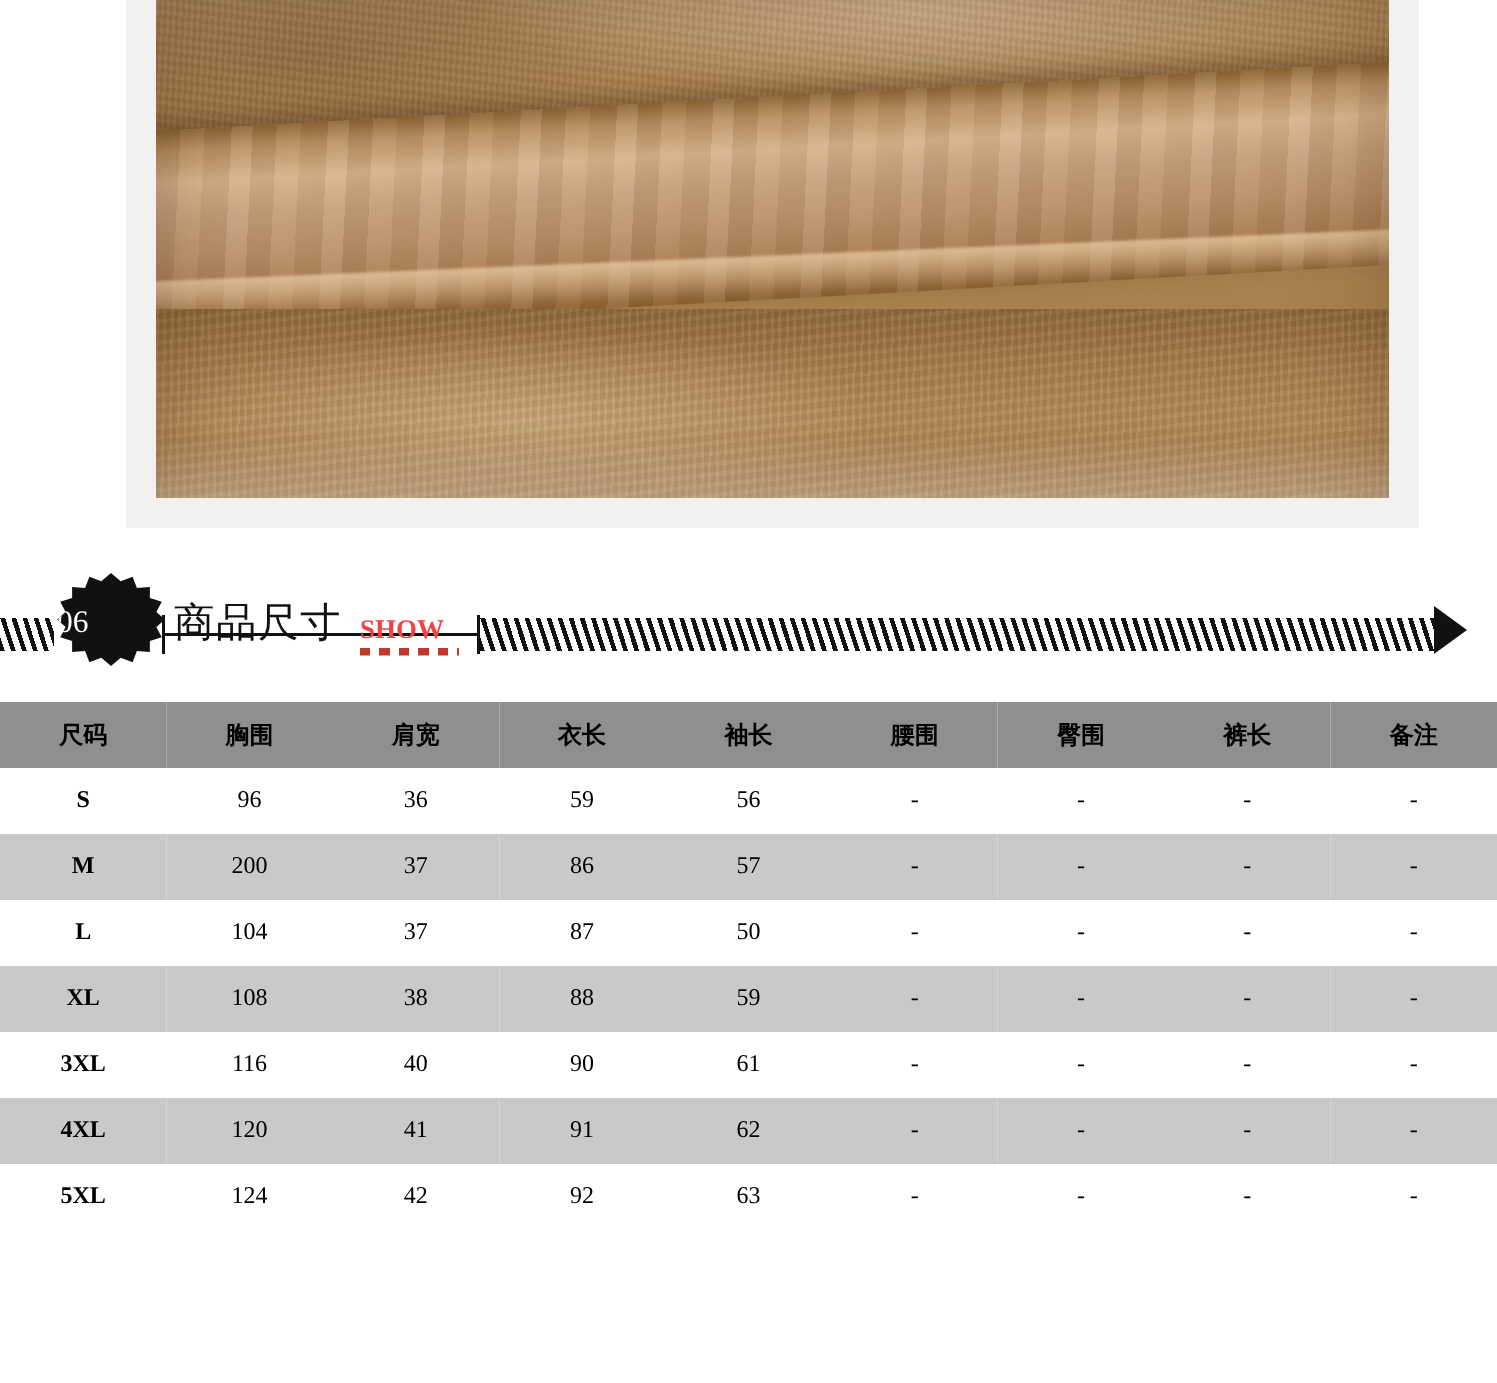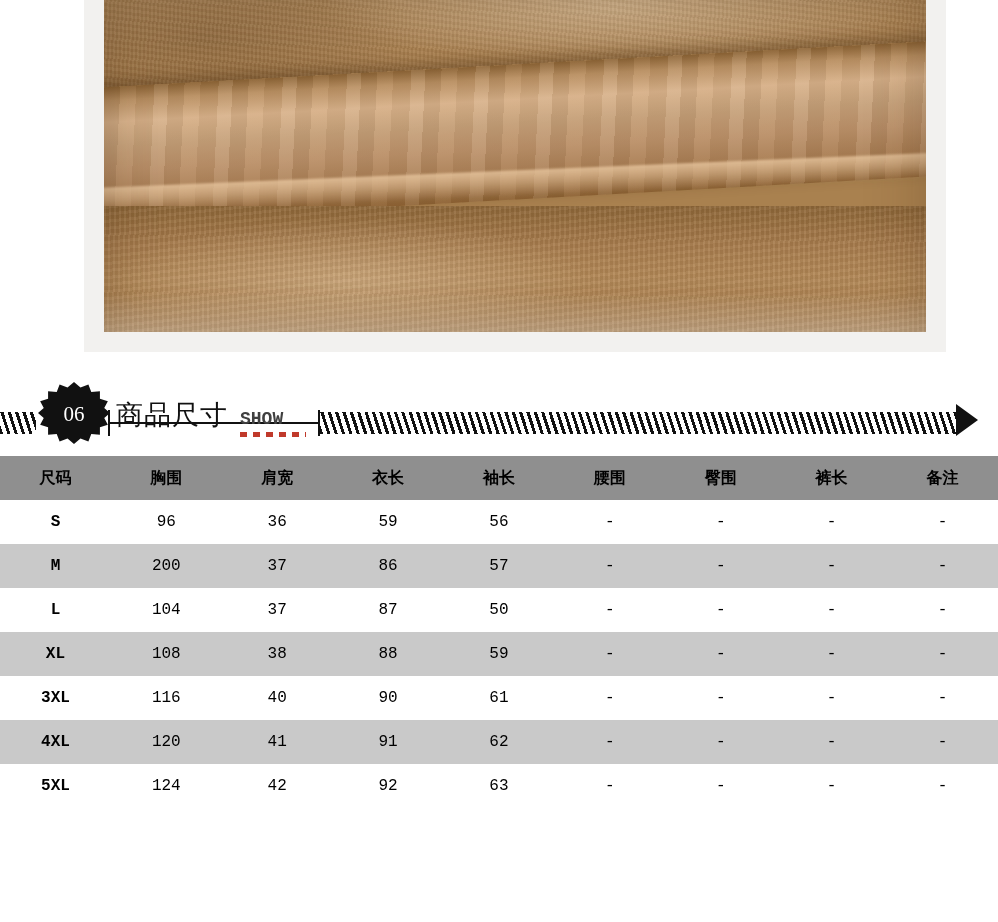--- a/index.html
+++ b/index.html
@@ -154,60 +154,61 @@
   .burst {
     position: absolute;
     left: 38px; top: 22px;
     width: 72px; height: 62px;
     background: #111;
     clip-path: polygon(
       50% 0%, 59% 9%, 70% 4%, 74% 16%, 86% 15%, 86% 27%, 97% 31%, 92% 42%,
       100% 50%, 92% 58%, 97% 69%, 86% 73%, 86% 85%, 74% 84%, 70% 96%, 59% 91%,
       50% 100%, 41% 91%, 30% 96%, 26% 84%, 14% 85%, 14% 73%, 3% 69%, 8% 58%,
       0% 50%, 8% 42%, 3% 31%, 14% 27%, 14% 15%, 26% 16%, 30% 4%, 41% 9%);
-    display:flex; align-items:center; justify-content:center;
+    display:flex; align-items:center; justify-content:flex-start;
   }
   .burst-text {
     color:#fff;
     font-family: "Liberation Serif", serif;
     font-size: 21px;
     letter-spacing: 0px;
     transform: translateY(1px);
   }
   .section-title {
     position:absolute;
     left: 116px; top: 42px;
     font-family: "Liberation Serif", serif;
     font-size: 27px;
     color: #111;
     letter-spacing: 1px;
     line-height: 1;
   }
   .section-title-en {
     position: absolute;
     left: 240px; top: 49px;
-    font-family: Liberation Mono, monospace;
+    font-family: Liberation Serif, serif;
     font-size: 18px;
     font-weight: 700;
-    color: #404040;
+    color: #ef4444;
     letter-spacing: 0px;
   }
   .dots {
     position:absolute;
     left: 240px; top: 72px;
     width: 66px; height: 5px;
     background: repeating-linear-gradient(90deg, #c0392b 0 7px, #fff 7px 13px);
   }
 
   
   .size-table {
     width: 998px;
     border-collapse: collapse;
     table-layout: fixed;
-    font-family: Liberation Mono, monospace;
+    font-family: Liberation Serif, serif;
+    margin-top: 12px;
   }
   .size-table th {
     background: #8f8f8f;
     color: #000;
     font-size: 16px;
     font-weight: 700;
     height: 42px;
     text-align: center;
     border: none;
   }

